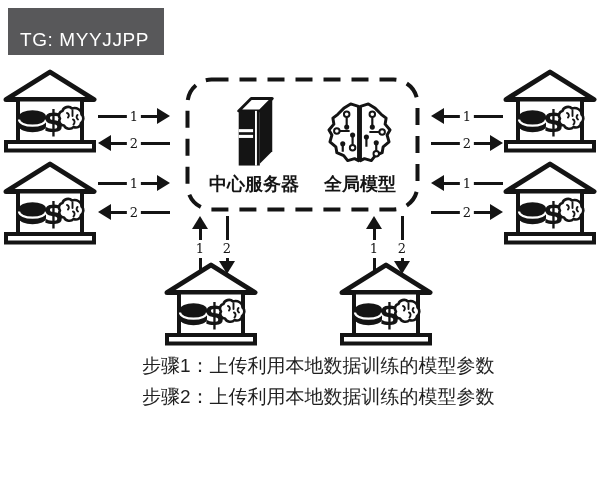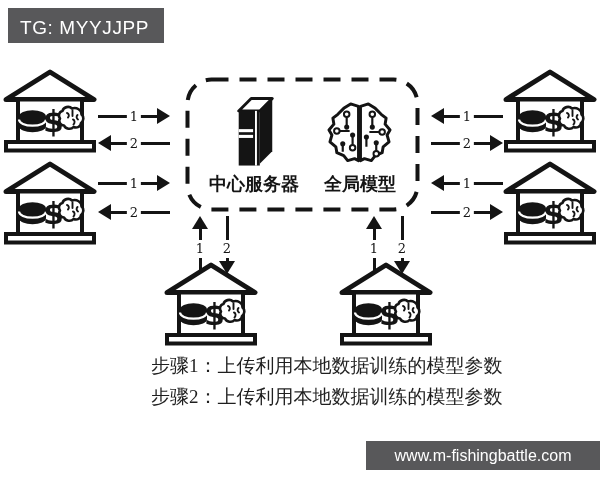--- a/index.html
+++ b/index.html
@@ -3,21 +3,21 @@
 <meta charset="utf-8">
 <style>
   html,body { margin:0; padding:0; background:#ffffff; }
   .stage {
     position:relative; width:600px; height:480px; background:#ffffff;
     overflow:hidden; font-family:"Liberation Sans", sans-serif;
   }
   
   .badge {
     position:absolute; left:8px; top:8px; height:31px; background:#58585a;
-    color:#ffffff; font-size:19px; line-height:31px; padding:4px 15px 0 12px;
+    color:#ffffff; font-size:19px; line-height:31px; padding:16px 15px 0 12px;
     letter-spacing:0.6px; white-space:nowrap;
   }
   .watermark {
     position:absolute; left:366px; top:441px; width:234px; height:29px;
     background:#58585a; color:#ffffff; font-size:16px; line-height:29px;
     text-align:center; white-space:nowrap;
   }
   
   .house { position:absolute; width:96px; height:86px; }
   
@@ -63,22 +63,22 @@
     content:""; position:absolute; top:45px; left:0; width:0; height:0;
     border-top:13px solid #141414; border-left:8px solid transparent; border-right:8px solid transparent;
   }
   .va .lbl {
     position:absolute; left:50%; top:33px; transform:translate(-50%,-50%);
     background:#ffffff; padding:2px 2px; font-size:13px; line-height:14px;
     font-family:"DejaVu Serif",serif; color:#141414;
   }
   
   .steps {
-    position:absolute; left:151px; top:350px; font-size:19px; line-height:31px;
-    color:#1f1f1f; font-family:Liberation Serif, serif; white-space:nowrap;
+    position:absolute; left:142px; top:350px; font-size:19px; line-height:31px;
+    color:#1f1f1f; font-family:Liberation Sans, sans-serif; white-space:nowrap;
   }
   .defs { position:absolute; width:0; height:0; overflow:hidden; }
 </style>
 </head>
 <body>
 
 <div class="stage">
 
   <svg class="defs" aria-hidden="true">
     <defs>
@@ -133,21 +133,20 @@
             <circle cx="17" cy="43" r="2.6"></circle>
           <circle cx="47" cy="26" r="2.6"></circle>
             <circle cx="41" cy="36" r="2.6"></circle>
             <circle cx="51" cy="42" r="2.6"></circle>
         </g>
       </symbol>
     </defs>
   </svg>
 
   <div class="badge">TG: MYYJJPP</div>
-  <div class="watermark">www.m-fishingbattle.com</div>
 
   <svg class="dashedbox" viewBox="0 0 235 135">
     <rect x="2.5" y="2.5" width="230" height="130" rx="24" fill="none" stroke="#141414" stroke-width="4" stroke-dasharray="17 11"></rect>
   </svg>
   <svg class="server-svg" viewBox="0 0 48 80">
       <use href="#sym-server"></use>
     </svg>
   <svg class="brain-svg" viewBox="0 0 68 64">
       <use href="#sym-brainbig"></use>
     </svg>

